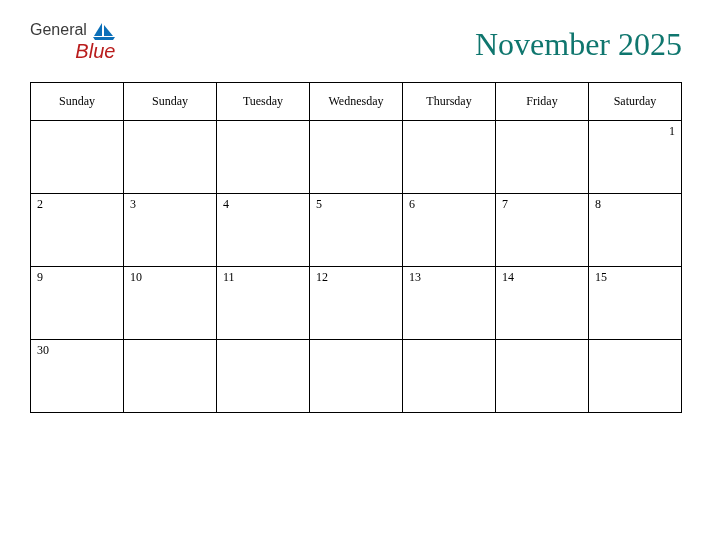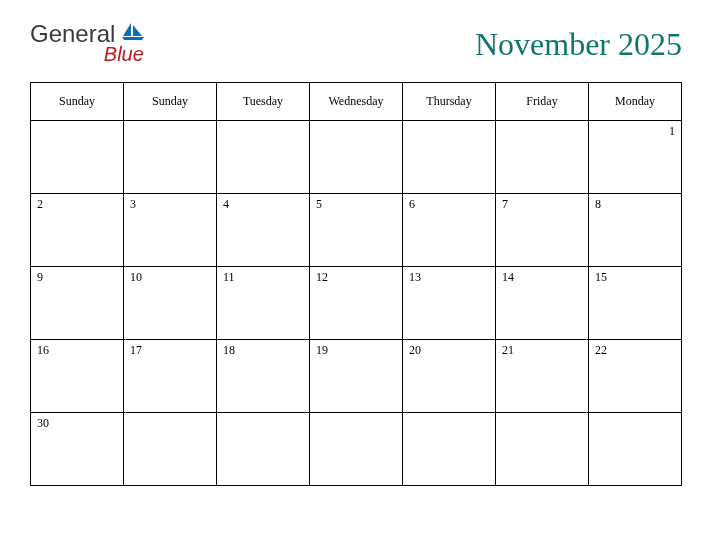--- a/index.html
+++ b/index.html
@@ -28,21 +28,21 @@
       top: 2px;
       display: flex;
       align-items: flex-start;
       font-family: -apple-system, 'Segoe UI', Arial, sans-serif;
       font-weight: 400;
     }
     .logo-text-wrap {
       line-height: 1;
     }
     .logo-general {
-      font-size: 24px;
+      font-size: 16px;
       color: #3a3a3a;
       display: inline;
     }
     .logo-blue {
       font-size: 20px;
       color: #b91c1c;
       display: block;
       text-align: right;
       margin-top: -2px;
       margin-left: 44px;
@@ -116,21 +116,21 @@
 
 <table class="calendar">
   <thead>
     <tr>
       <th>Sunday</th>
       <th>Sunday</th>
       <th>Tuesday</th>
       <th>Wednesday</th>
       <th>Thursday</th>
       <th>Friday</th>
-      <th>Monday</th>
+      <th>Saturday</th>
     </tr>
   </thead>
   <tbody>
       <tr>
         <td><span class="day-num"></span></td>
         <td><span class="day-num"></span></td>
         <td><span class="day-num"></span></td>
         <td><span class="day-num"></span></td>
         <td><span class="day-num"></span></td>
         <td><span class="day-num"></span></td>
@@ -150,29 +150,20 @@
       <tr>
         <td><span class="day-num">9</span></td>
         <td><span class="day-num">10</span></td>
         <td><span class="day-num">11</span></td>
         <td><span class="day-num">12</span></td>
         <td><span class="day-num">13</span></td>
         <td><span class="day-num">14</span></td>
         <td><span class="day-num">15</span></td>
       </tr>
       <tr>
-        <td><span class="day-num">16</span></td>
-        <td><span class="day-num">17</span></td>
-        <td><span class="day-num">18</span></td>
-        <td><span class="day-num">19</span></td>
-        <td><span class="day-num">20</span></td>
-        <td><span class="day-num">21</span></td>
-        <td><span class="day-num">22</span></td>
-      </tr>
-      <tr>
         <td><span class="day-num">30</span></td>
         <td><span class="day-num"></span></td>
         <td><span class="day-num"></span></td>
         <td><span class="day-num"></span></td>
         <td><span class="day-num"></span></td>
         <td><span class="day-num"></span></td>
         <td><span class="day-num"></span></td>
       </tr>
     </tbody>
 </table>

